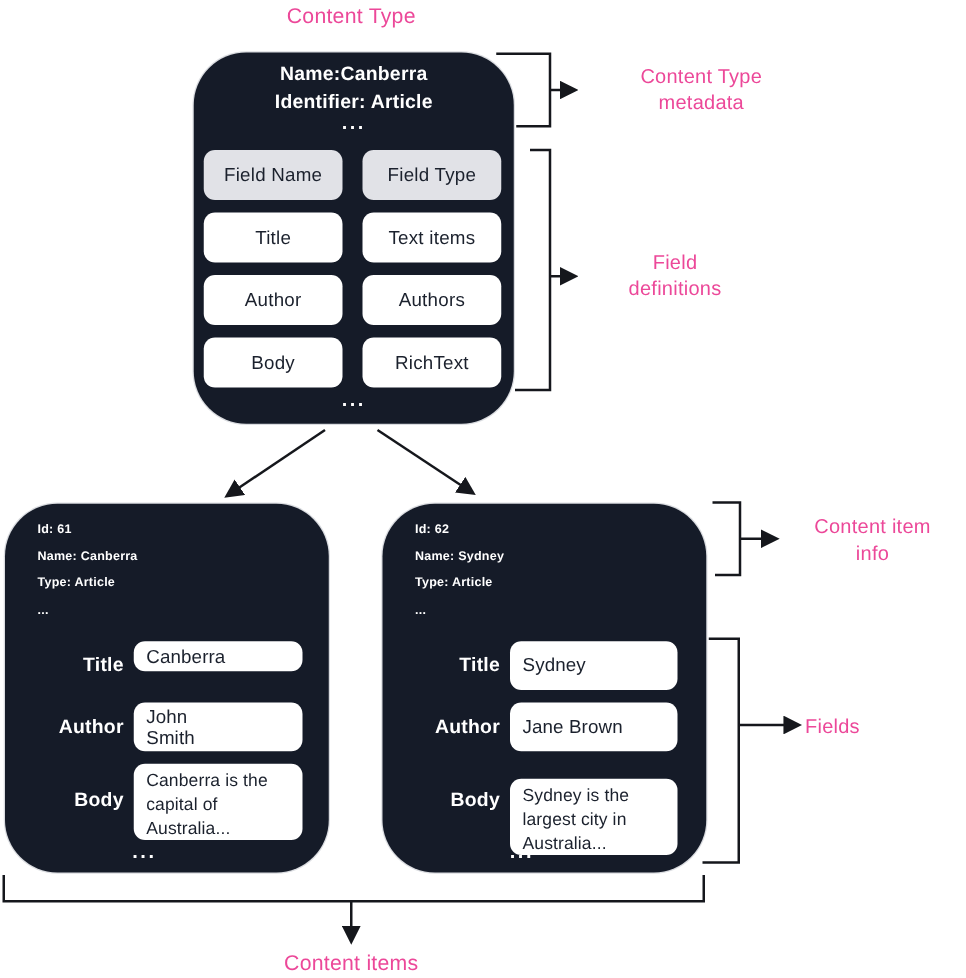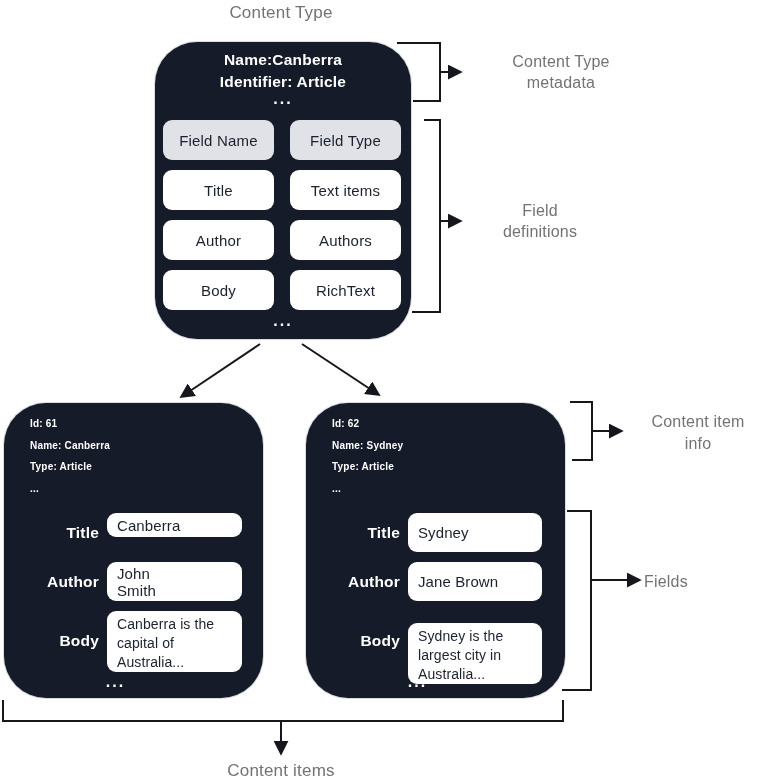--- a/index.html
+++ b/index.html
@@ -2,21 +2,21 @@
 <html><head>
 <meta charset="utf-8">
 <style>
   html,body{margin:0;padding:0;background:#ffffff;}
   .canvas{
     position:relative;width:773px;height:782px;background:#ffffff;
     font-family:"Liberation Sans", sans-serif;color:#15171c;overflow:hidden;
   }
   .abs{position:absolute;}
   .label-text{
-    font-size:16px;line-height:21px;text-align:center;color:#737373;
+    font-size:16px;line-height:21px;text-align:center;color:#ec4899;
     white-space:pre-line;font-weight:500;letter-spacing:.2px;
   }
   .big-title{font-size:17px;font-weight:500;}
   .darkbox{
     position:absolute;background:#151B28;border-radius:42px;
     box-shadow:0 0 0 1px rgba(150,155,165,.35);
   }
   .meta-text{
     position:absolute;left:0;right:0;text-align:center;color:#ffffff;
     font-size:15.5px;font-weight:600;line-height:22px;white-space:pre-line;

